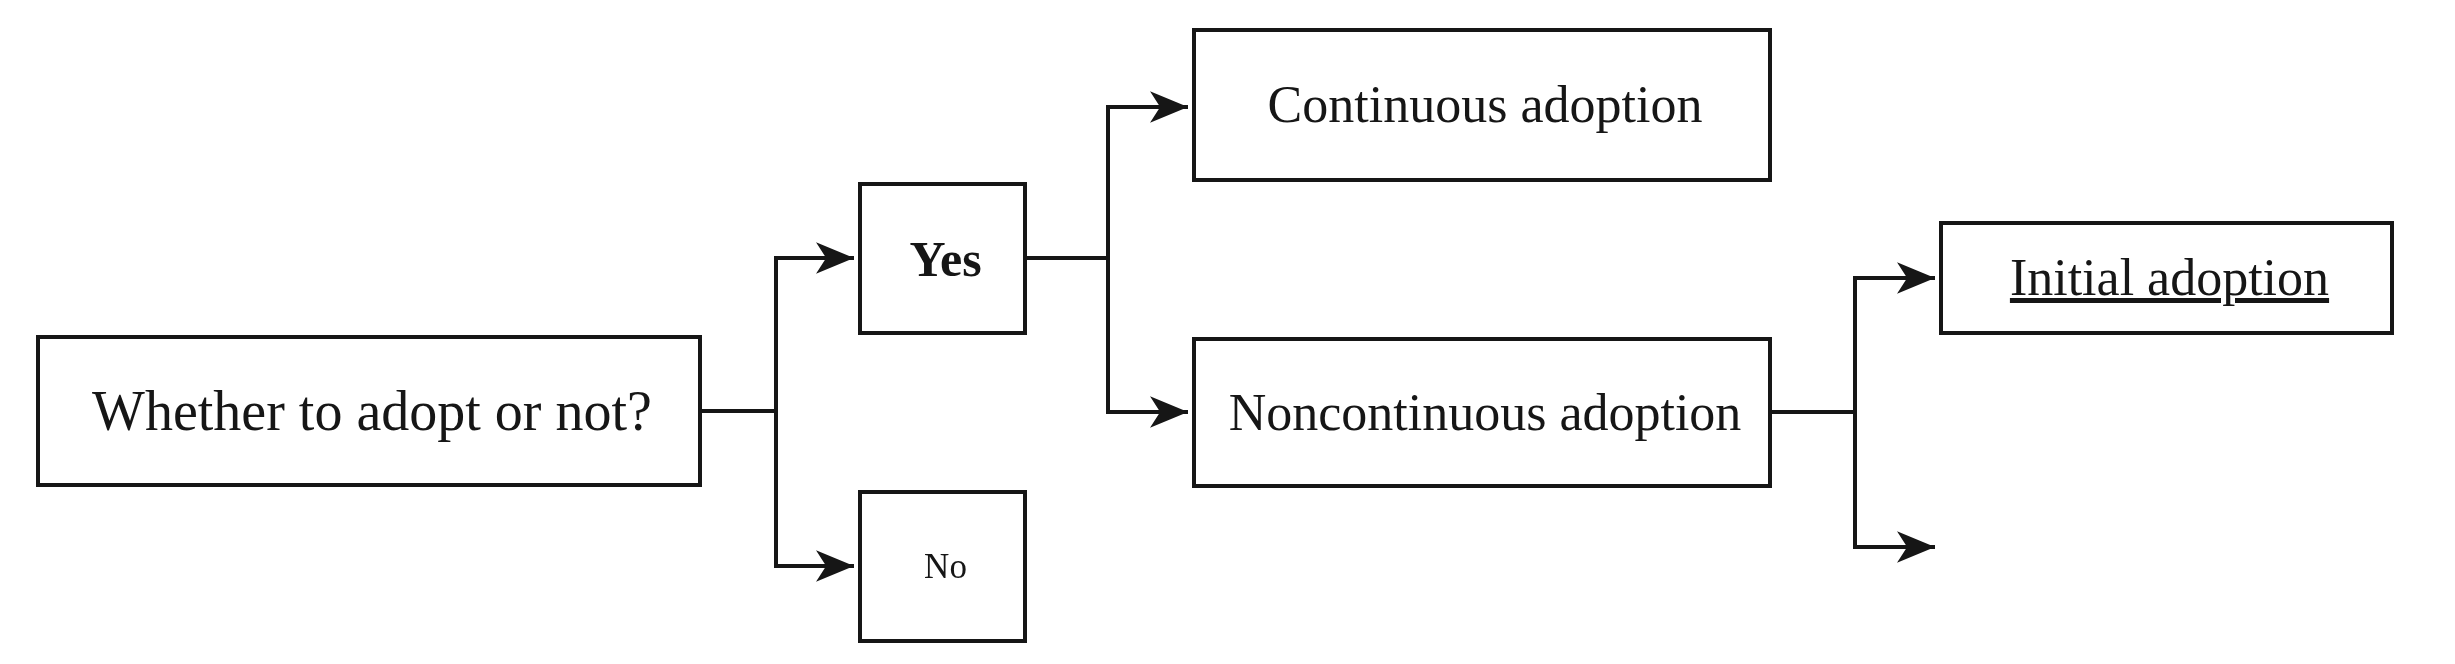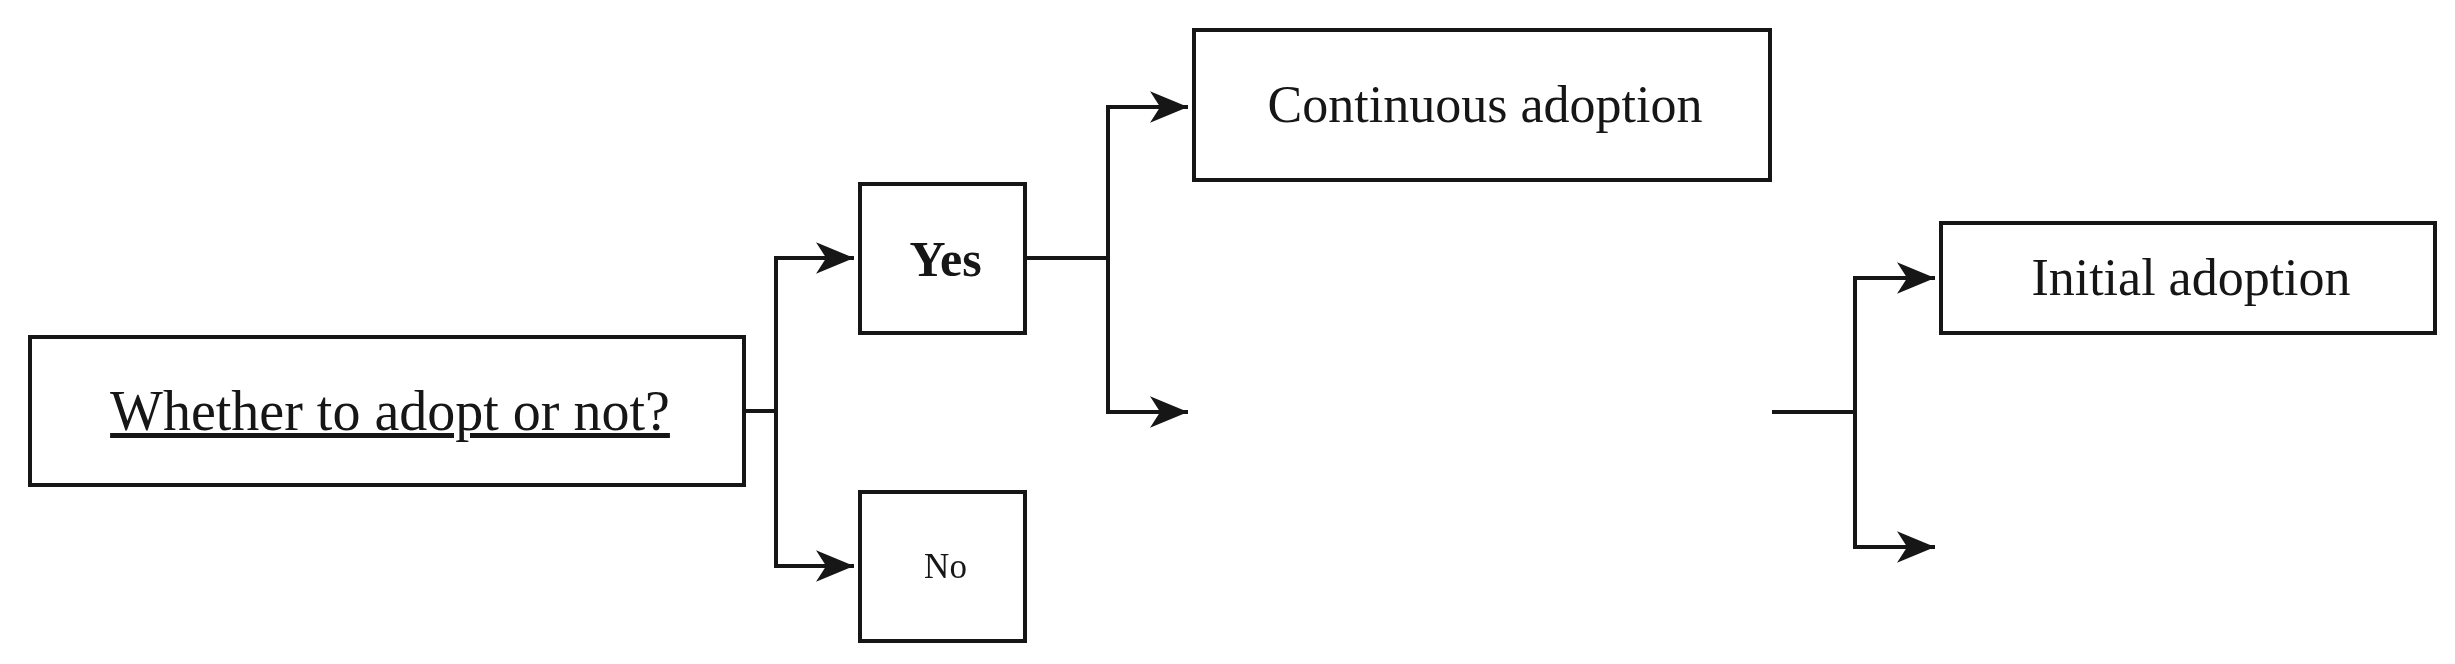--- a/index.html
+++ b/index.html
@@ -37,26 +37,26 @@
     background: var(--background);
     border: 4px solid var(--line);
     display: flex;
     align-items: center;
     justify-content: center;
     text-align: center;
     white-space: nowrap;
     line-height: 1;
     padding-left: 6px;
   }
-  .node-root          { left: 28px;   top: 335px; width: 718px; height: 152px; font-size: 56px; text-decoration: underline; }
+  .node-root          { left: 36px;   top: 335px; width: 666px; height: 152px; font-size: 56px; }
   .node-yes           { left: 858px;  top: 182px; width: 169px; height: 153px; font-size: 50px; font-weight: bold; }
   .node-no            { left: 858px;  top: 490px; width: 169px; height: 153px; font-size: 35px; }
   .node-continuous    { left: 1192px; top: 28px;  width: 580px; height: 154px; font-size: 52px; }
   .node-noncontinuous { left: 1192px; top: 337px; width: 580px; height: 151px; font-size: 52px; }
-  .node-initial       { left: 1939px; top: 221px; width: 498px; height: 114px; font-size: 52px; }
+  .node-initial       { left: 1939px; top: 221px; width: 455px; height: 114px; font-size: 52px; text-decoration: underline; }
   .node-interrupted   { left: 1939px; top: 490px; width: 498px; height: 115px; font-size: 52px; }
 </style>
 </head>
 <body>
 
 <div class="canvas">
 
   <svg class="edges-layer" viewBox="0 0 2455 664" xmlns="http://www.w3.org/2000/svg">
     <defs>
       <marker id="arrow" viewBox="0 0 12 10" refX="12" refY="5" markerWidth="9.5" markerHeight="8" orient="auto" markerUnits="strokeWidth">
@@ -86,19 +86,22 @@
   </div>
 
   <div class="node node-no">
     <span>No</span>
   </div>
 
   <div class="node node-continuous">
     <span>Continuous adoption</span>
   </div>
 
+  <div class="node node-noncontinuous">
+    <span>Noncontinuous adoption</span>
+  </div>
 
   <div class="node node-initial">
     <span>Initial adoption</span>
   </div>
 
 
 </div>
 
 </body></html>

